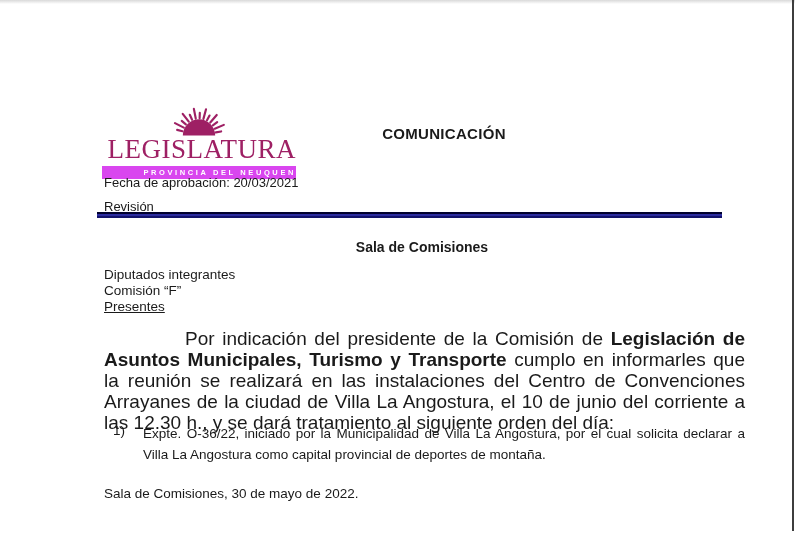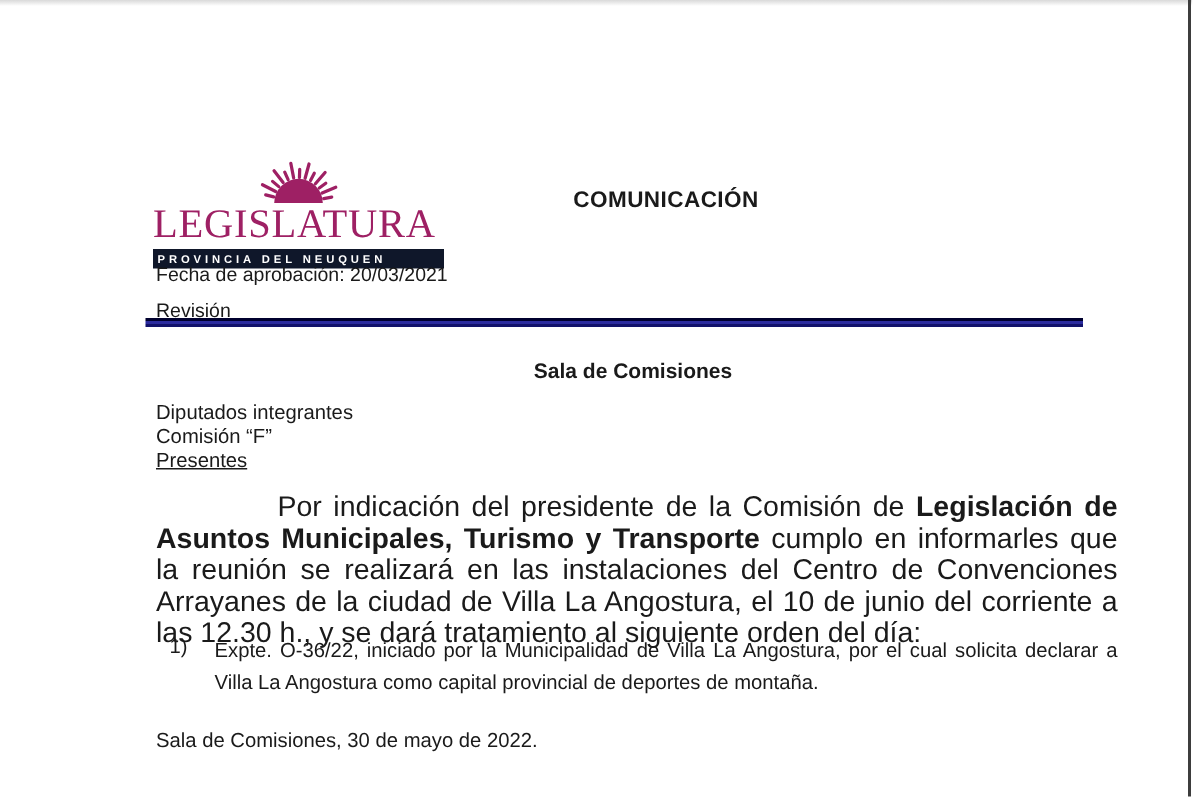--- a/index.html
+++ b/index.html
@@ -14,29 +14,29 @@
   .top-fade{
     position:absolute;left:0;top:0;width:795px;height:4px;
     background:linear-gradient(#d9d9d9,#ffffff);
   }
   .right-edge{
     position:absolute;top:0;right:1px;width:2px;height:531px;
     background:#3d3d3d;
   }
 
   
-  .logo{position:absolute;left:102px;top:94px;width:194px;text-align:left;}
+  .logo{position:absolute;left:102px;top:94px;width:194px;text-align:right;}
   .logo .sun{display:block;margin:0 auto -3px auto;}
   .logo-word{
     font-family:"Liberation Serif",serif;
     font-size:27px;line-height:1;
     color:#9e2064;letter-spacing:.5px;white-space:nowrap;
   }
   .logo-bar{
-    margin-top:3px;background:#0f172a;color:#ffffff;
+    margin-top:3px;background:#d946ef;color:#ffffff;
     font-size:7.5px;font-weight:bold;letter-spacing:2.6px;
     padding:2px 0 2px 3px;white-space:nowrap;
   }
 
   
   .doc-type{
     position:absolute;left:444px;top:125px;transform:translateX(-50%);
     font-size:15px;font-weight:bold;letter-spacing:.3px;white-space:nowrap;
   }
 

